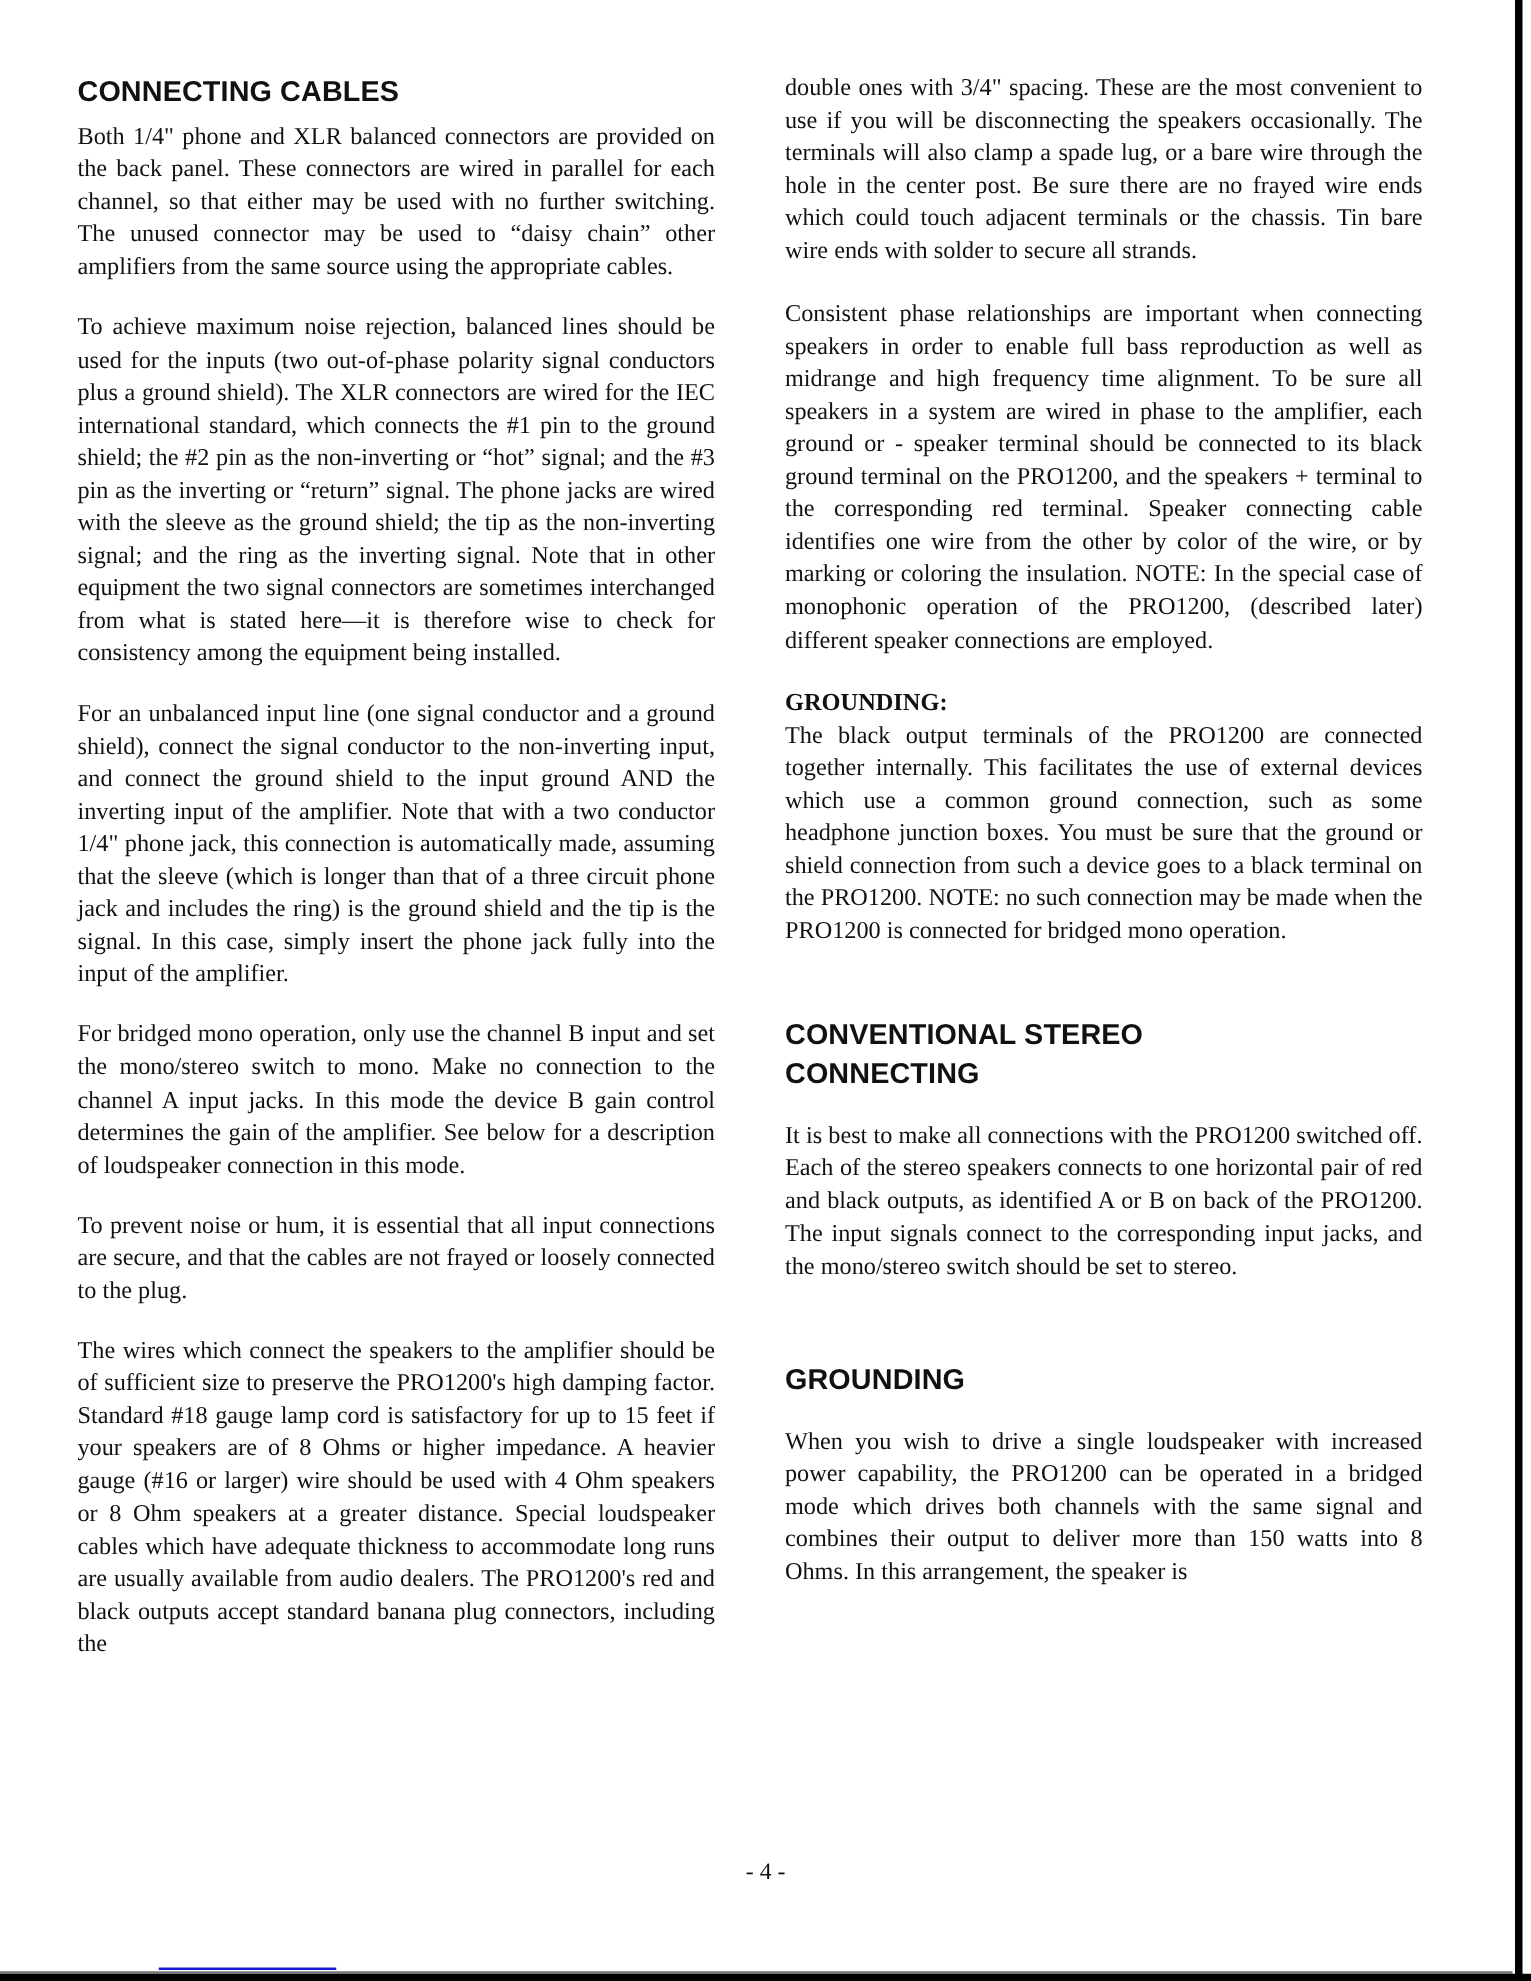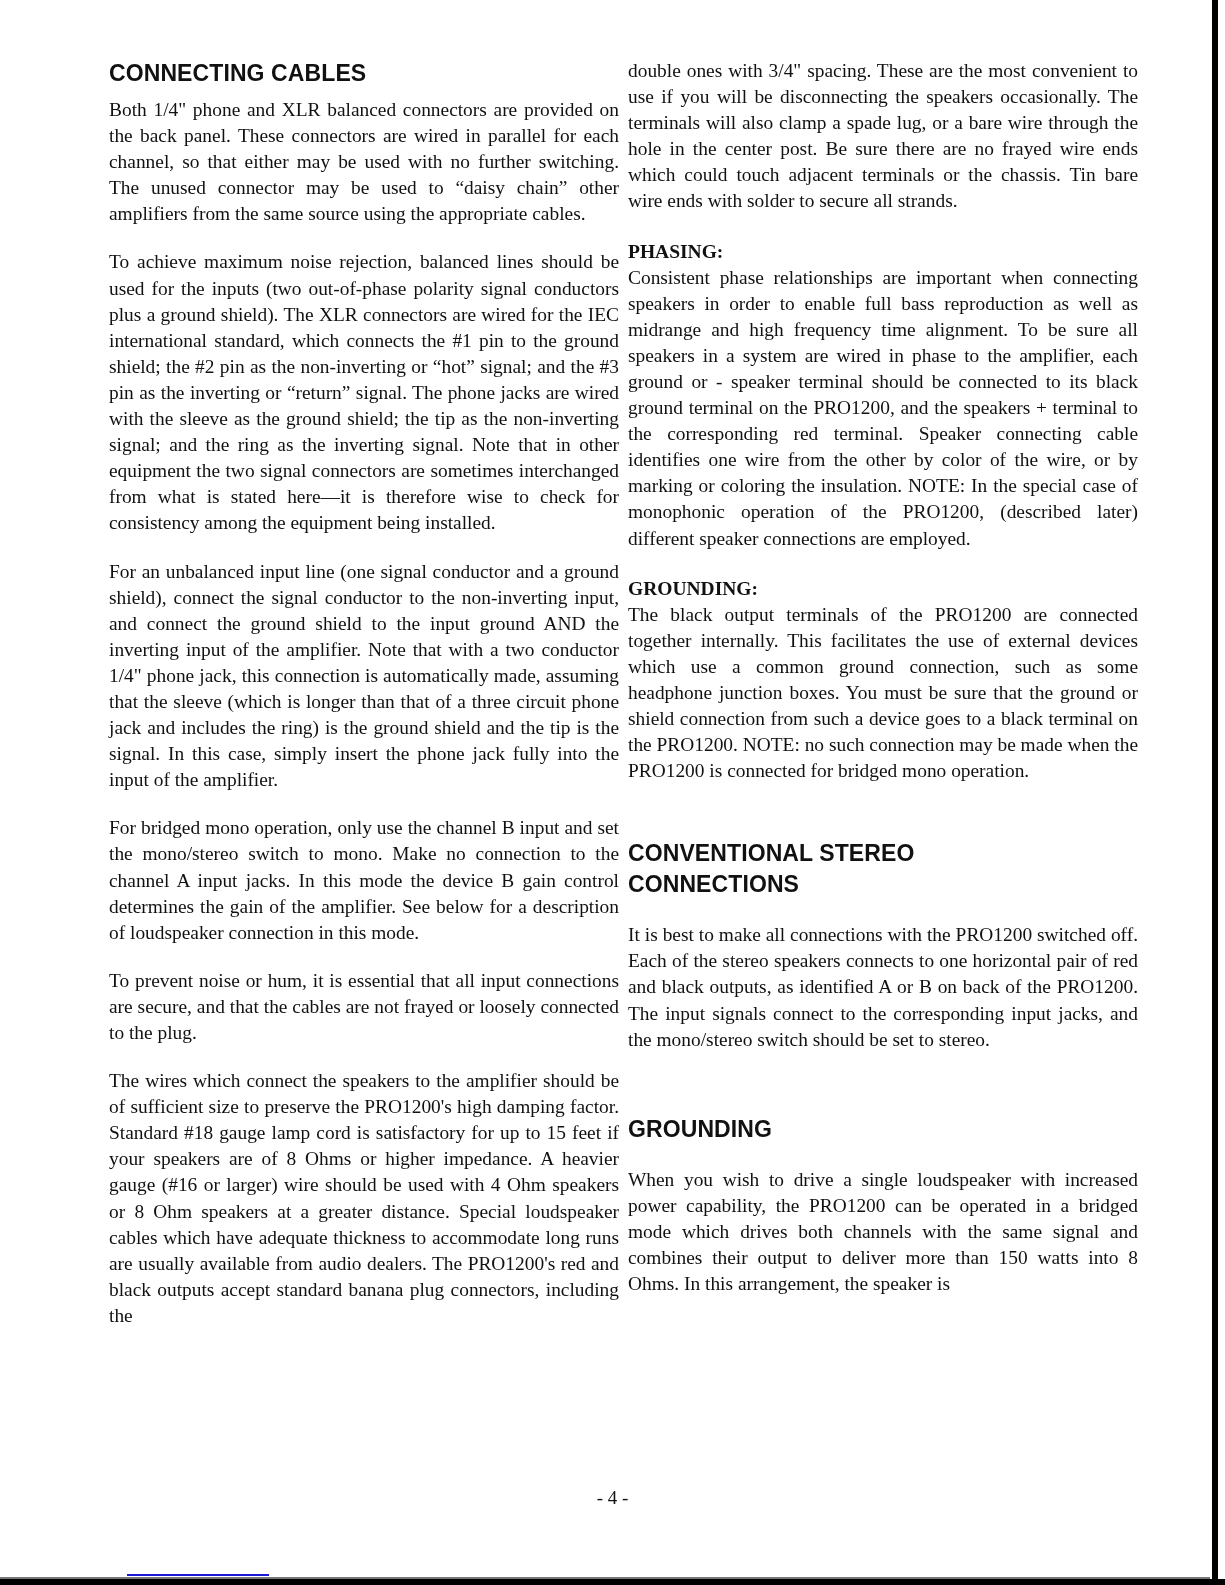--- a/index.html
+++ b/index.html
@@ -1,19 +1,19 @@
 <!DOCTYPE html>
 <html><head>
 <meta charset="utf-8">
 <style>
   html, body { margin: 0; padding: 0; background: #ffffff; }
   body { width: 1225px; height: 1585px; position: relative; overflow: hidden; color: #111; }
   .page { position: absolute; left: 0; top: 0; width: 1225px; height: 1585px; }
   .col { position: absolute; top: 58px; width: 510px; }
-  .col.left { left: 62px; margin-left: 47px; }
+  .col.left { left: 62px; }
   .col.right { left: 628px; }
   .h1 {
     font-family: "Liberation Sans", sans-serif; font-weight: bold;
     font-size: 23px; line-height: 31px; margin: 0; letter-spacing: 0.1px;
   }
   .h2 {
     font-family: "Liberation Serif", serif; font-weight: bold;
     font-size: 19.5px; line-height: 26px; margin: 0;
   }
   p {
@@ -52,32 +52,31 @@
     <p>To prevent noise or hum, it is essential that all input connections are secure, and that the cables are not frayed or loosely connected to the plug.</p>
     <div class="gap-s"></div>
 
     <p>The wires which connect the speakers to the amplifier should be of sufficient size to preserve the PRO1200's high damping factor. Standard #18 gauge lamp cord is satisfactory for up to 15 feet if your speakers are of 8 Ohms or higher impedance. A heavier gauge (#16 or larger) wire should be used with 4 Ohm speakers or 8 Ohm speakers at a greater distance. Special loudspeaker cables which have adequate thickness to accommodate long runs are usually available from audio dealers. The PRO1200's red and black outputs accept standard banana plug connectors, including the</p>
   </div>
 
   <div class="col right">
     <p>double ones with 3/4" spacing. These are the most convenient to use if you will be disconnecting the speakers occasionally. The terminals will also clamp a spade lug, or a bare wire through the hole in the center post. Be sure there are no frayed wire ends which could touch adjacent terminals or the chassis. Tin bare wire ends with solder to secure all strands.</p>
     <div class="gap-m"></div>
 
-    <h2 class="h2">PHASING:</h2>
     <p>Consistent phase relationships are important when connecting speakers in order to enable full bass reproduction as well as midrange and high frequency time alignment. To be sure all speakers in a system are wired in phase to the amplifier, each ground or - speaker terminal should be connected to its black ground terminal on the PRO1200, and the speakers + terminal to the corresponding red terminal. Speaker connecting cable identifies one wire from the other by color of the wire, or by marking or coloring the insulation. NOTE: In the special case of monophonic operation of the PRO1200, (described later) different speaker connections are employed.</p>
     <div class="gap-m"></div>
 
     <h2 class="h2">GROUNDING:</h2>
     <p>The black output terminals of the PRO1200 are connected together internally. This facilitates the use of external devices which use a common ground connection, such as some headphone junction boxes. You must be sure that the ground or shield connection from such a device goes to a black terminal on the PRO1200. NOTE: no such connection may be made when the PRO1200 is connected for bridged mono operation.</p>
     <div class="gap-m"></div>
     <div class="gap-h"></div>
 
     <h1 class="h1">
       <span>CONVENTIONAL STEREO</span><br>
-      <span>CONNECTIONS</span>
+      <span>CONNECTING</span>
     </h1>
     <div class="gap-s"></div>
     <p>It is best to make all connections with the PRO1200 switched off. Each of the stereo speakers connects to one horizontal pair of red and black outputs, as identified A or B on back of the PRO1200. The input signals connect to the corresponding input jacks, and the mono/stereo switch should be set to stereo.</p>
     <div class="gap-h"></div>
 
     <h1 class="h1">
       <br>
       <span>GROUNDING</span>
     </h1>
     <div class="gap-s"></div>

